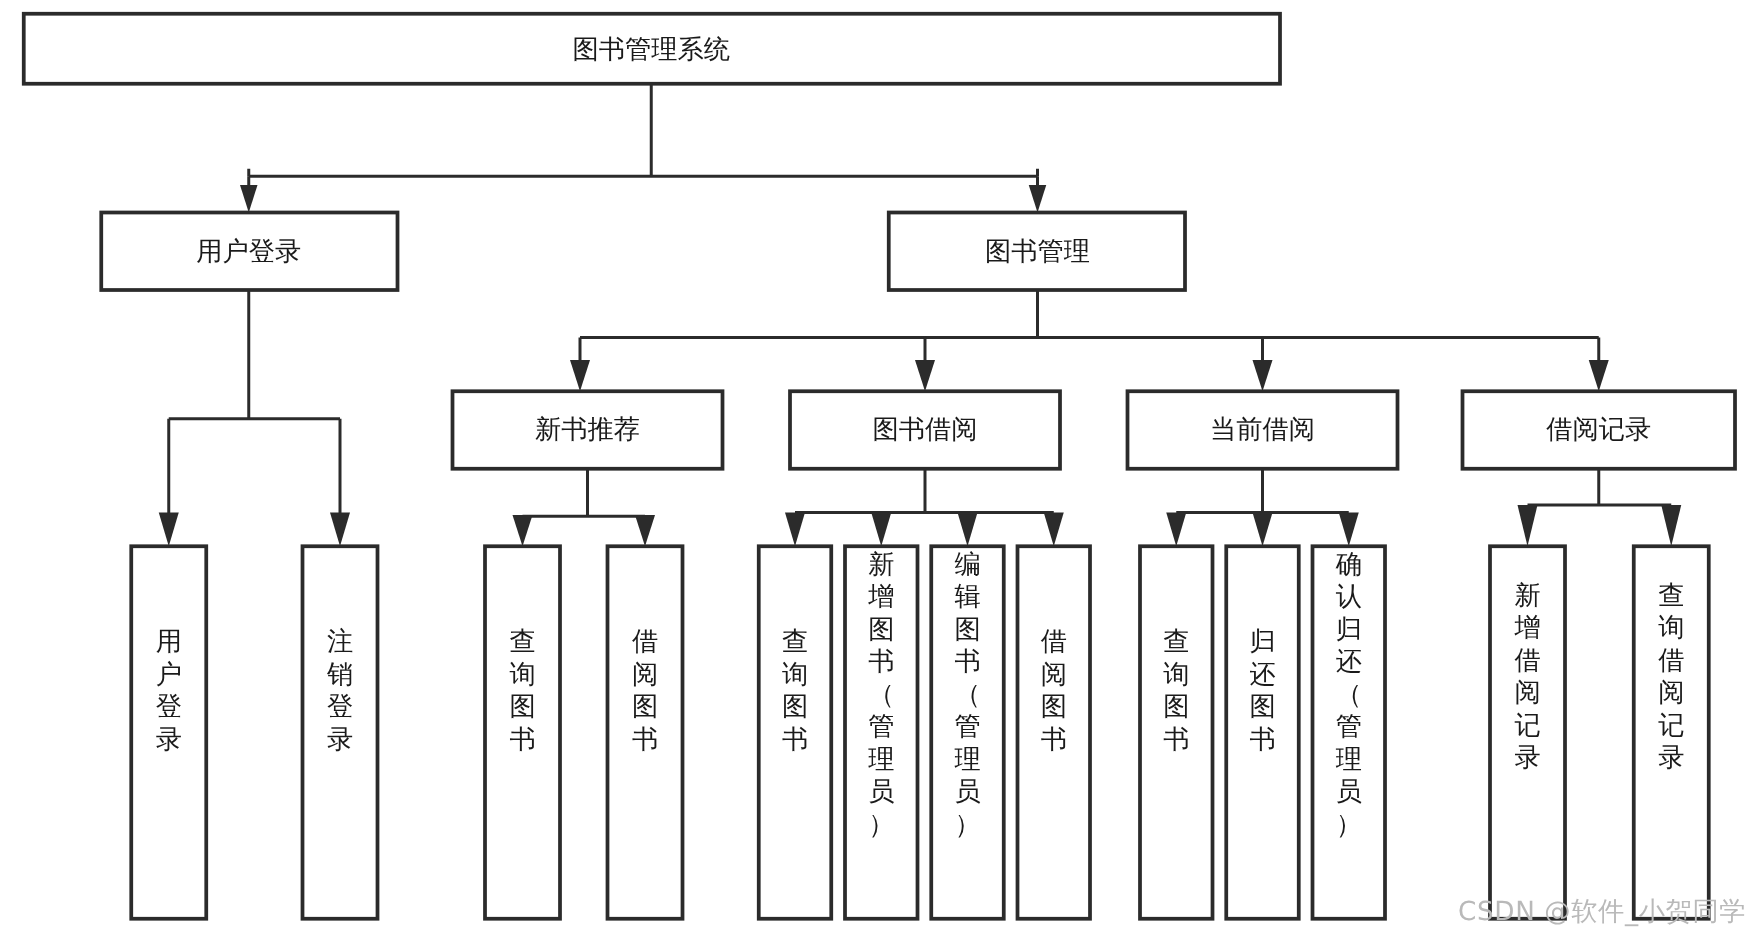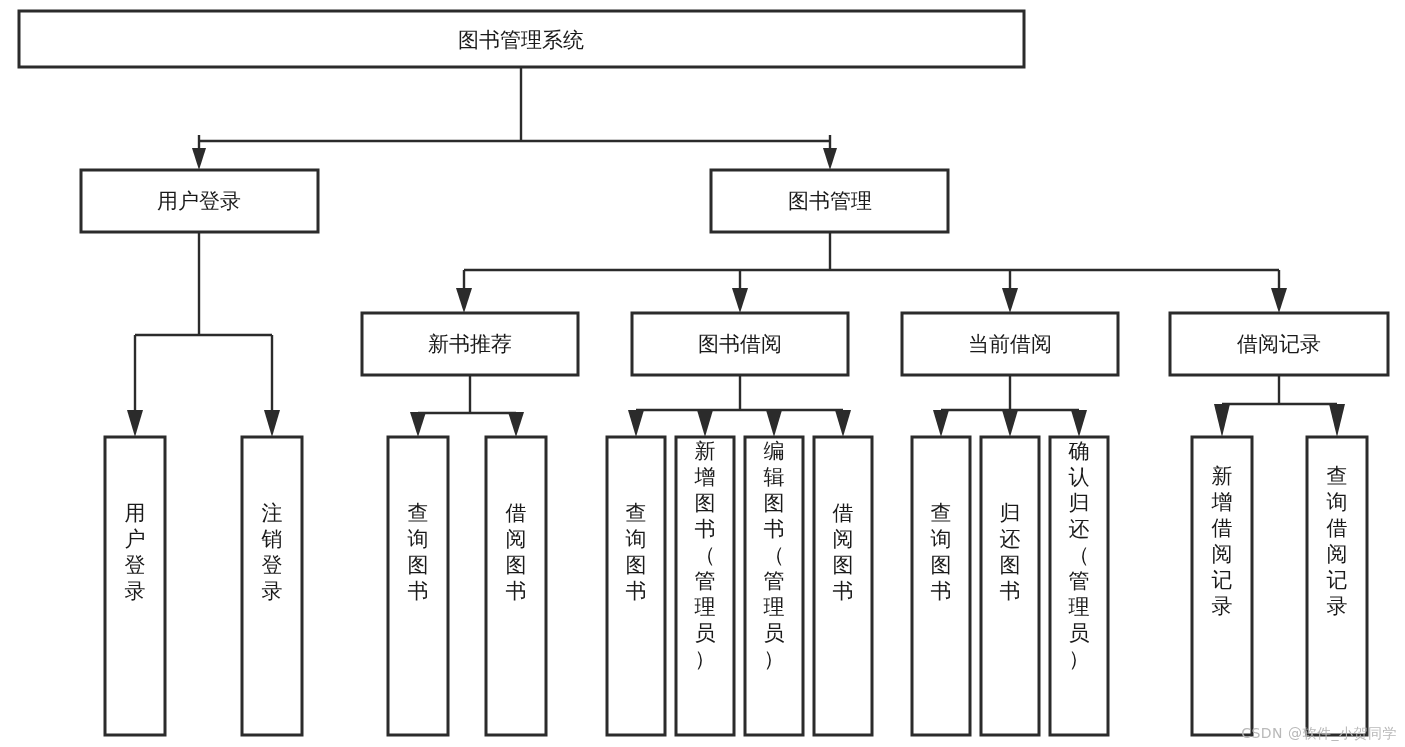--- a/index.html
+++ b/index.html
@@ -43,21 +43,21 @@
   }
   .arrow-head {
     fill: #2b2b2b;
     stroke: none;
   }
   .watermark {
     position: absolute;
     right: 8px;
     bottom: 4px;
     font-family: "DejaVu Sans", "Liberation Sans", sans-serif;
-    font-size: 14px;
+    font-size: 21px;
     color: #b9b9b9;
     white-space: nowrap;
     letter-spacing: 0.5px;
   }
 </style>
 </head>
 <body>
 
 <svg id="diagram" viewBox="0 0 1405 747" xmlns="http://www.w3.org/2000/svg">
 

